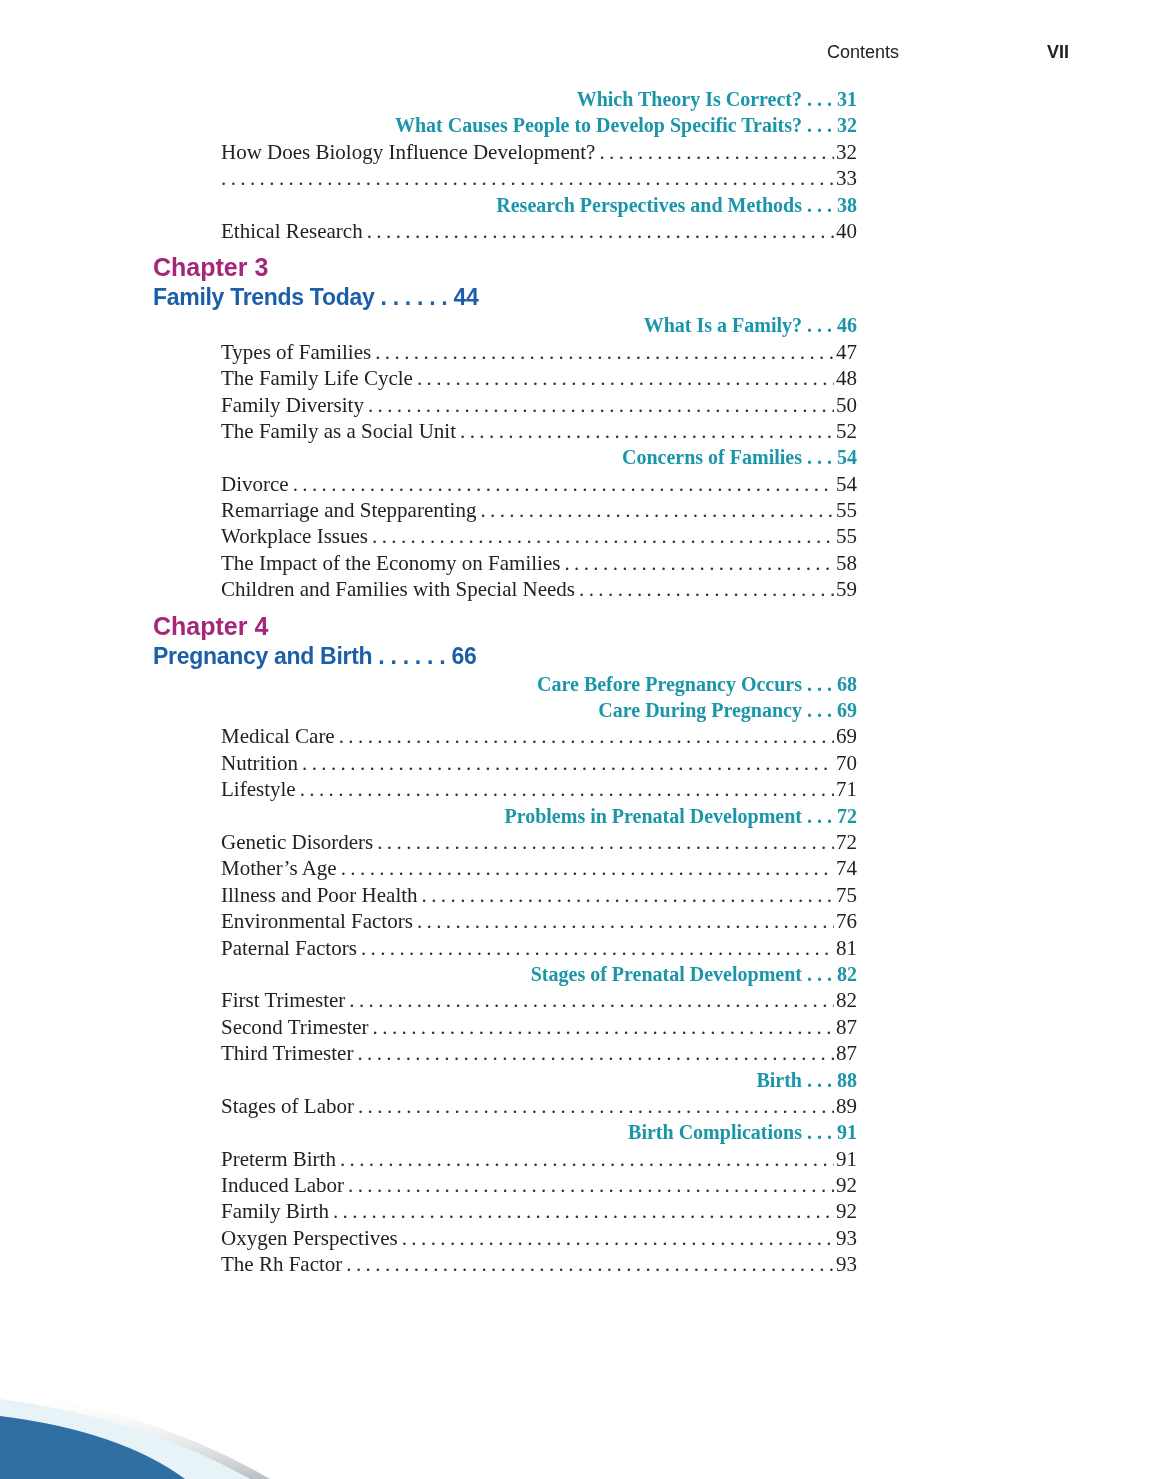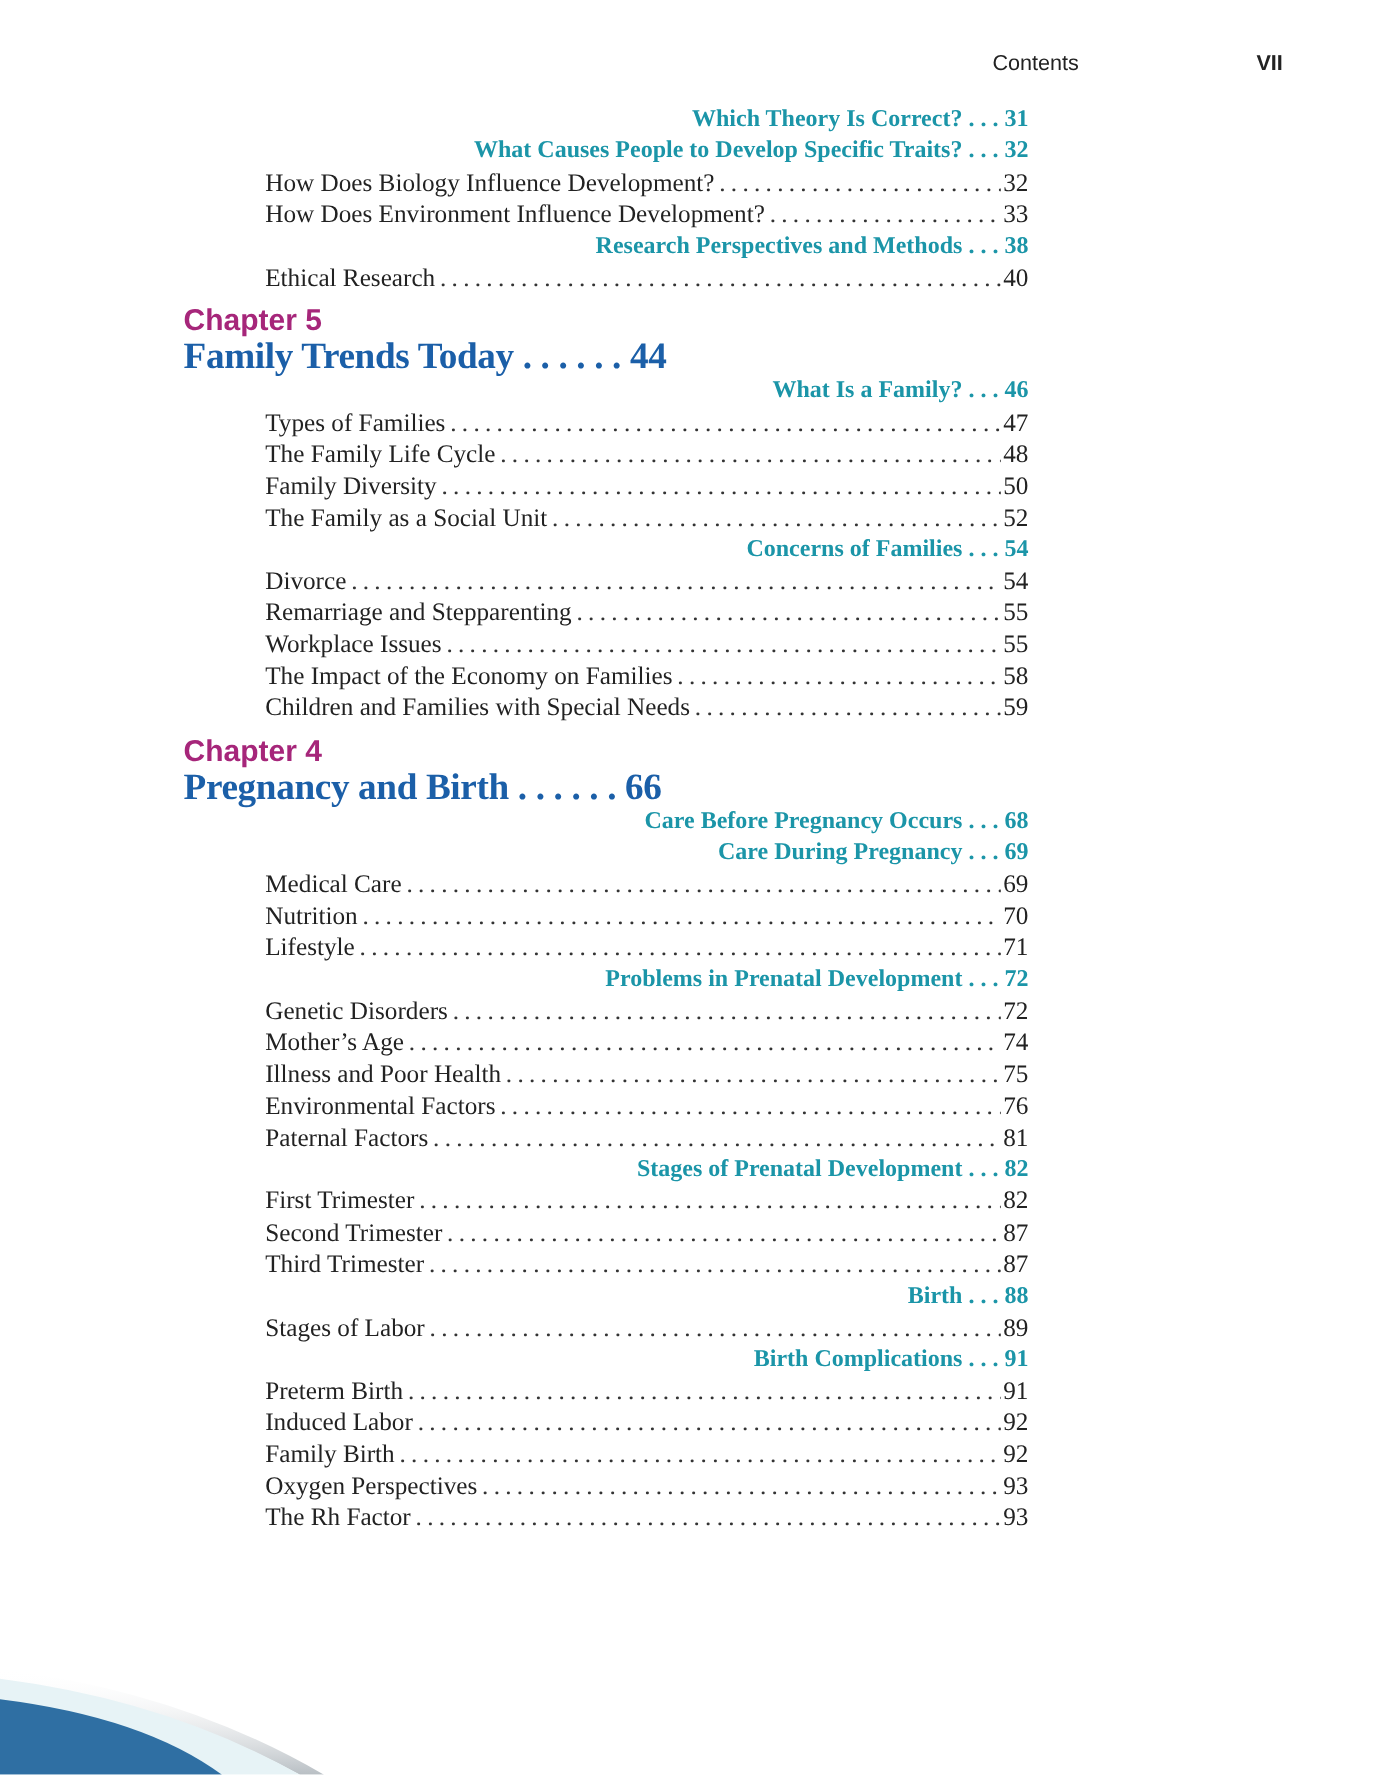--- a/index.html
+++ b/index.html
@@ -30,53 +30,52 @@
   .entry .dots {
     flex: 1 1 auto; overflow: hidden; letter-spacing: 4.4px; color: #333;
   }
   .entry .pg { flex: 0 0 auto; padding-left: 2px; }
   .ch-label {
     margin-top: 8px; height: 30px; line-height: 30px;
     font-family: "Liberation Sans", sans-serif; font-weight: bold; font-size: 25px; color: #a6267a;
   }
   .ch-title {
     height: 30px; line-height: 30px;
-    font-family: Liberation Serif, serif; font-weight: bold; font-size: 31px; color: #1b5fa8;
+    font-family: Liberation Sans, sans-serif; font-weight: bold; font-size: 23px; color: #1b5fa8;
     letter-spacing: -0.3px;
   }
   .swoosh { position: absolute; left: 0; bottom: 0; width: 320px; height: 110px; }
 </style>
 </head>
 <body>
 
 <div class="header-contents">Contents</div>
 <div class="header-page">VII</div>
 
 <div class="toc">
 
   <div class="sec">Which Theory Is Correct? . . . 31</div>
   <div class="sec">What Causes People to Develop Specific Traits? . . . 32</div>
   <div class="entry">
       <span class="lbl">How Does Biology Influence Development?</span>
       <span class="dots">........................................................................................................................................................................................................</span>
       <span class="pg">32</span>
     </div>
   <div class="entry">
-      <span class="lbl">How Does Environment Influence Development?</span>
       <span class="dots">........................................................................................................................................................................................................</span>
       <span class="pg">33</span>
     </div>
   <div class="sec">Research Perspectives and Methods . . . 38</div>
   <div class="entry">
       <span class="lbl">Ethical Research</span>
       <span class="dots">........................................................................................................................................................................................................</span>
       <span class="pg">40</span>
     </div>
 
-  <div class="ch-label">Chapter 5</div>
+  <div class="ch-label">Chapter 3</div>
   <div class="ch-title">Family Trends Today . . . . . . 44</div>
   <div class="sec">What Is a Family? . . . 46</div>
   <div class="entry">
       <span class="lbl">Types of Families</span>
       <span class="dots">........................................................................................................................................................................................................</span>
       <span class="pg">47</span>
     </div>
   <div class="entry">
       <span class="lbl">The Family Life Cycle</span>
       <span class="dots">........................................................................................................................................................................................................</span>

